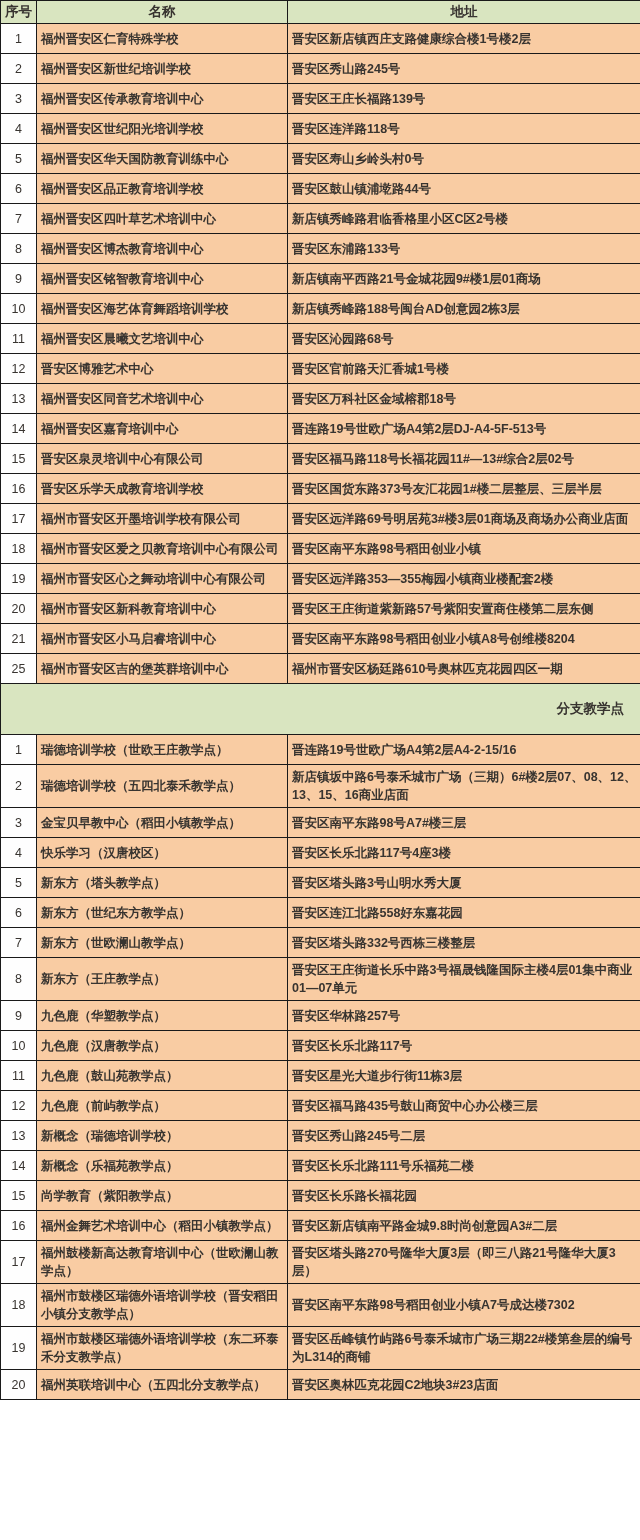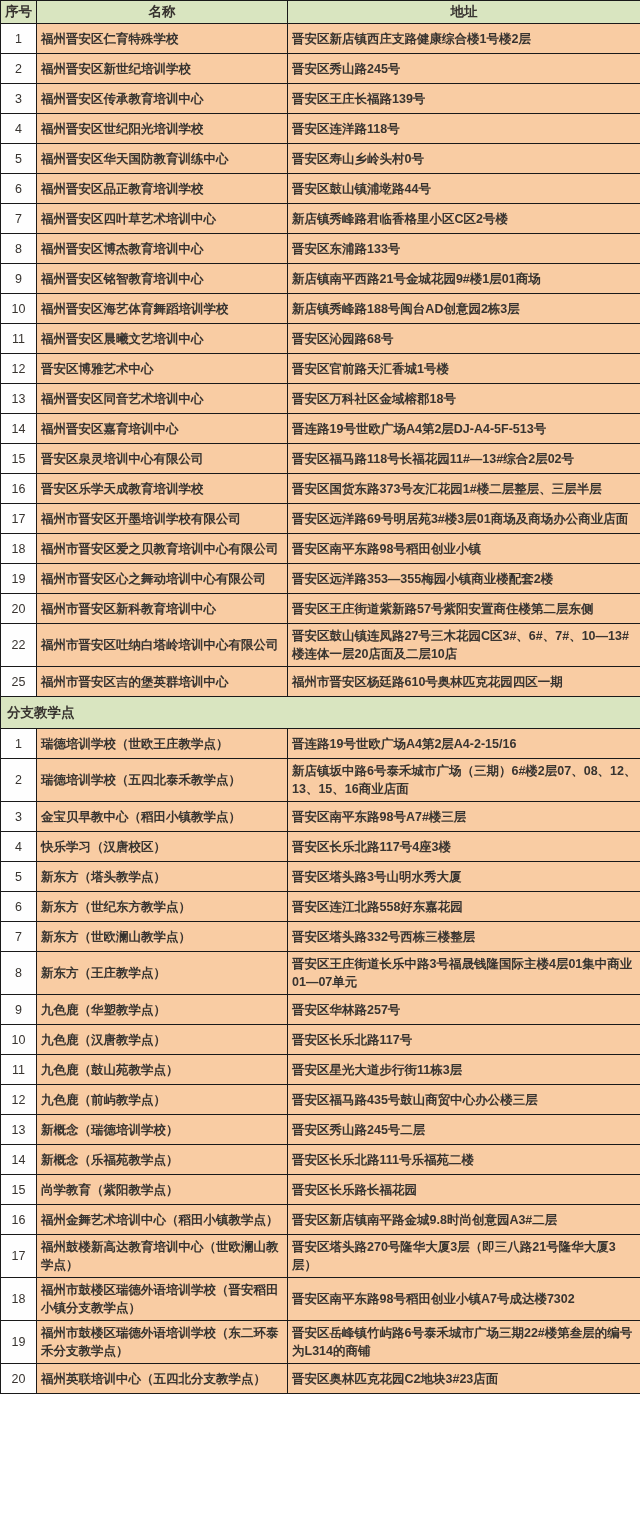--- a/index.html
+++ b/index.html
@@ -47,25 +47,25 @@
     background:var(--index-bg);
     text-align:center;
     font-weight:normal;
     font-size:12.5px;
     padding:3px 1px;
   }
   td.cell-name{background:var(--row-bg);}
   td.cell-addr{background:var(--row-bg);}
   tr.section-row td{
     background:var(--section-bg);
-    text-align:left;
+    text-align:right;
     font-size:13.5px;
     font-weight:bold;
     height:32px;
-    padding:6px;
+    padding:16px;
   }
 </style>
 </head>
 <body>
 
 <table class="school-table">
   <colgroup>
     <col style="width:36px">
     <col style="width:251px">
     <col style="width:353px">
@@ -172,23 +172,23 @@
         <td class="cell-idx">19</td>
         <td class="cell-name">福州市晋安区心之舞动培训中心有限公司</td>
         <td class="cell-addr">晋安区远洋路353—355梅园小镇商业楼配套2楼</td>
       </tr>
       <tr>
         <td class="cell-idx">20</td>
         <td class="cell-name">福州市晋安区新科教育培训中心</td>
         <td class="cell-addr">晋安区王庄街道紫新路57号紫阳安置商住楼第二层东侧</td>
       </tr>
       <tr>
-        <td class="cell-idx">22</td>
-        <td class="cell-name">福州市晋安区吐纳白塔岭培训中心有限公司</td>
-        <td class="cell-addr">晋安区鼓山镇连凤路27号三木花园C区3#、6#、7#、10—13#楼连体一层20店面及二层10店</td>
+        <td class="cell-idx">21</td>
+        <td class="cell-name">福州市晋安区小马启睿培训中心</td>
+        <td class="cell-addr">晋安区南平东路98号稻田创业小镇A8号创维楼8204</td>
       </tr>
       <tr>
         <td class="cell-idx">25</td>
         <td class="cell-name">福州市晋安区吉的堡英群培训中心</td>
         <td class="cell-addr">福州市晋安区杨廷路610号奥林匹克花园四区一期</td>
       </tr>
       <tr class="section-row">
         <td colspan="3">分支教学点</td>
       </tr>
       <tr>

